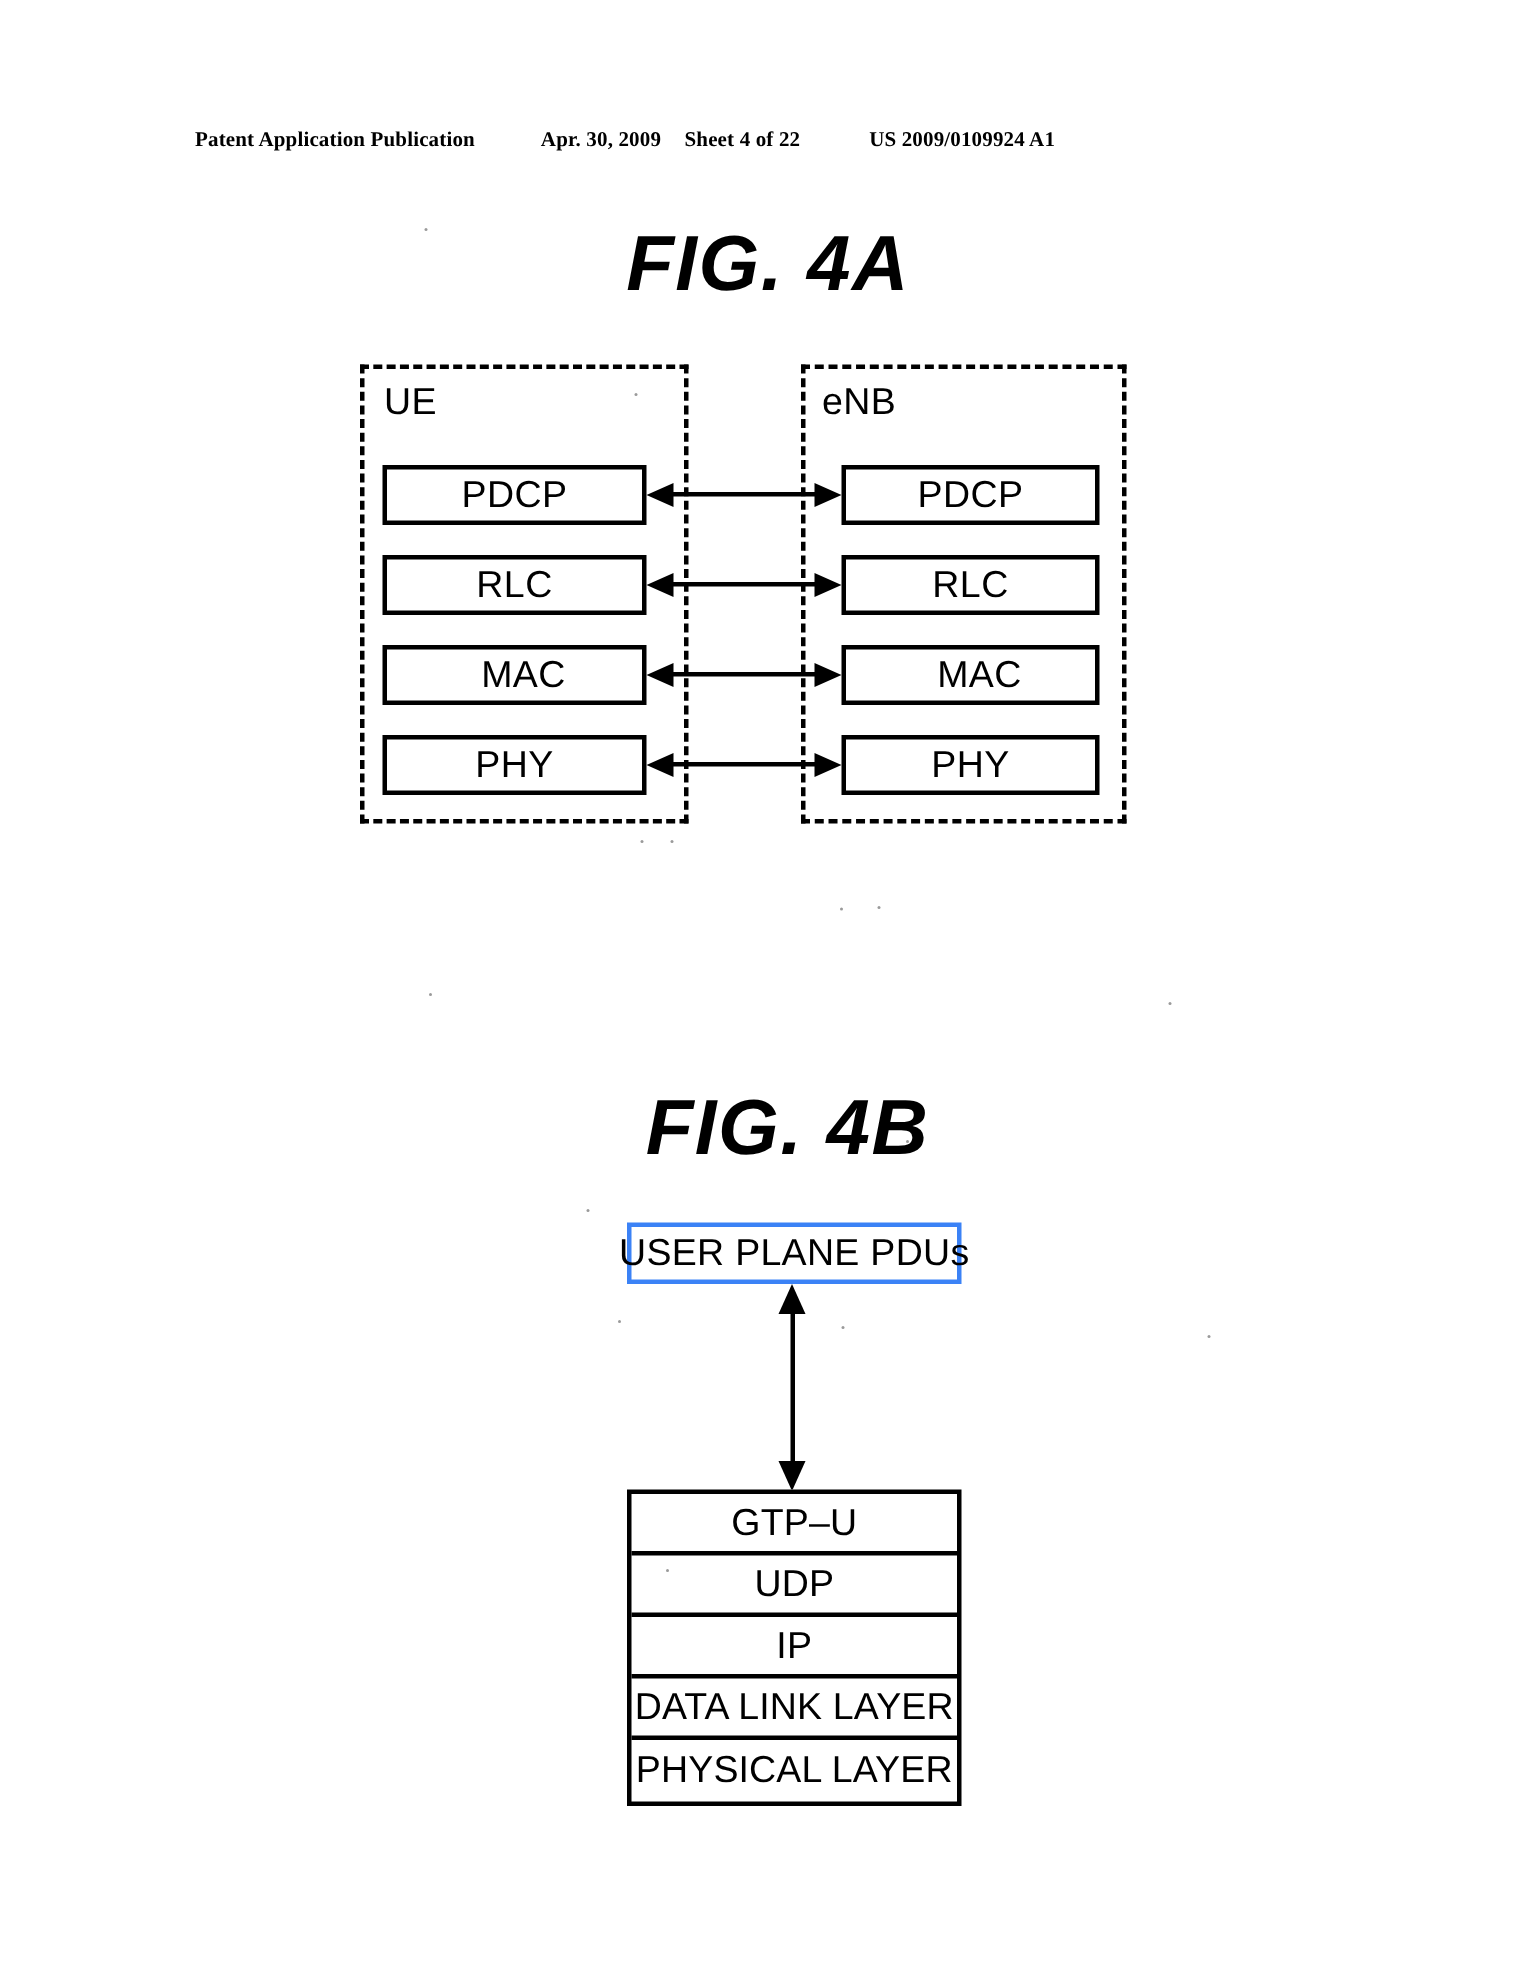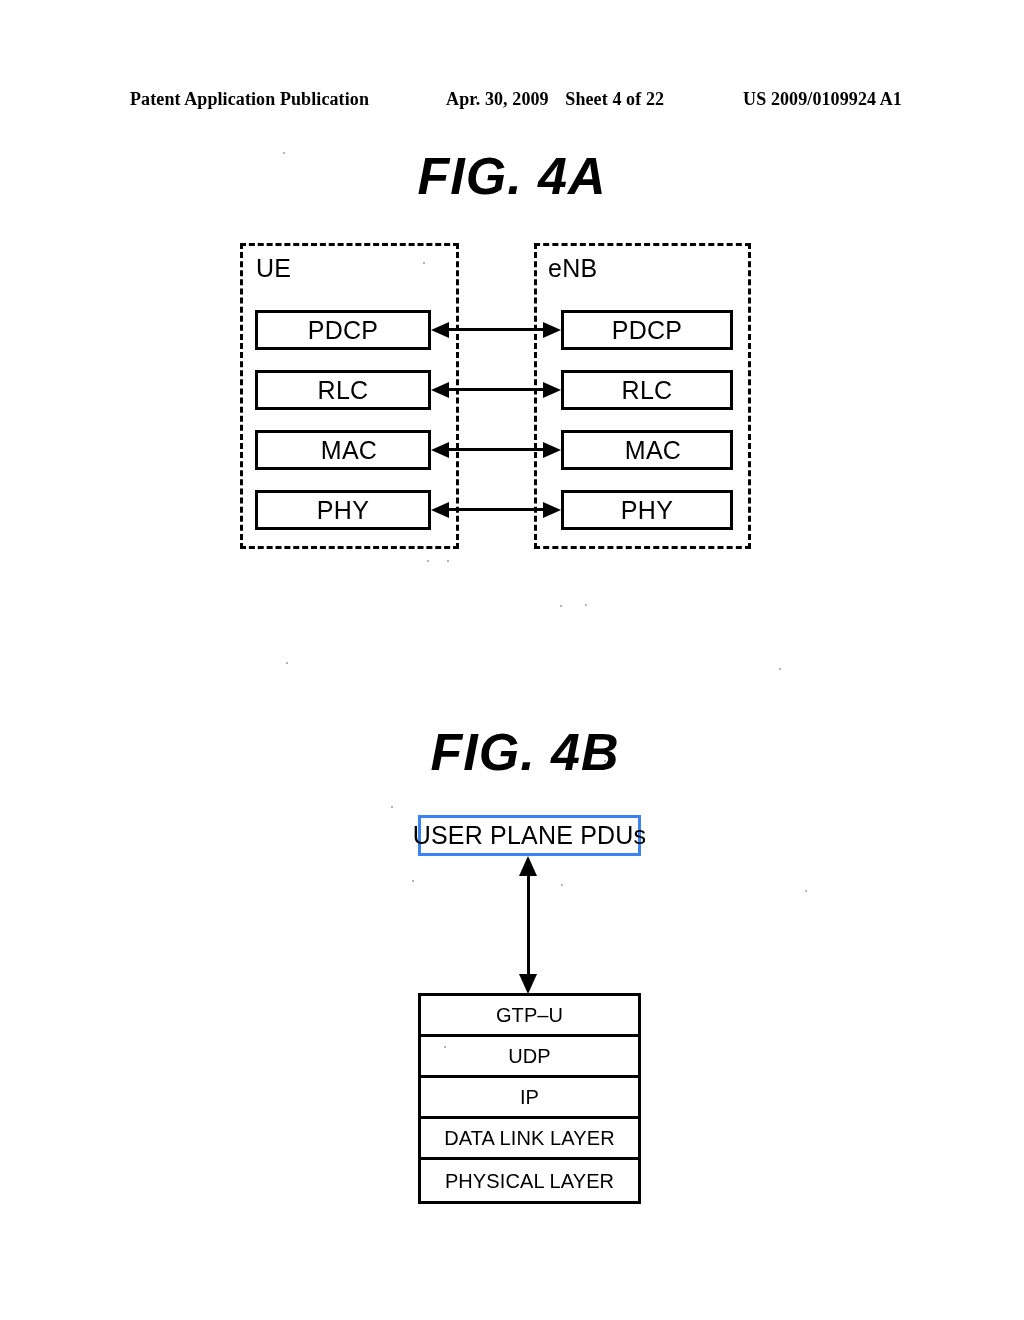--- a/index.html
+++ b/index.html
@@ -24,26 +24,25 @@
 
   
   .pub-header {
     position: absolute;
     top: 86px;
     left: 130px;
     width: 764px;
     height: 26px;
     font-family: "Liberation Serif", serif;
     font-weight: bold;
-    font-size: 18px;
+    font-size: 14px;
     letter-spacing: 0.1px;
     white-space: nowrap;
     display: flex;
-    align-items: center;
-    gap: 33px;
+    align-items: flex-start;
   }
   .pub-header .hdr-left { }
   .pub-header .hdr-mid {
     margin-left: 44px;
   }
   .pub-header .hdr-mid .sheet {
     margin-left: 12px;
   }
   .pub-header .hdr-right {
     margin-left: 46px;
@@ -198,21 +197,21 @@
     border: 3px solid #000;
     background: #fff;
   }
   .stack-row {
     height: 41px;
     box-sizing: border-box;
     border-bottom: 3px solid #000;
     display: flex;
     align-items: center;
     justify-content: center;
-    font-size: 20px;
+    font-size: 25px;
     letter-spacing: 0.1px;
     white-space: nowrap;
     line-height: 1;
   }
   .stack-row:last-child { border-bottom: none; }
 
   
   .speck {
     position: absolute;
     background: #9a9a9a;

